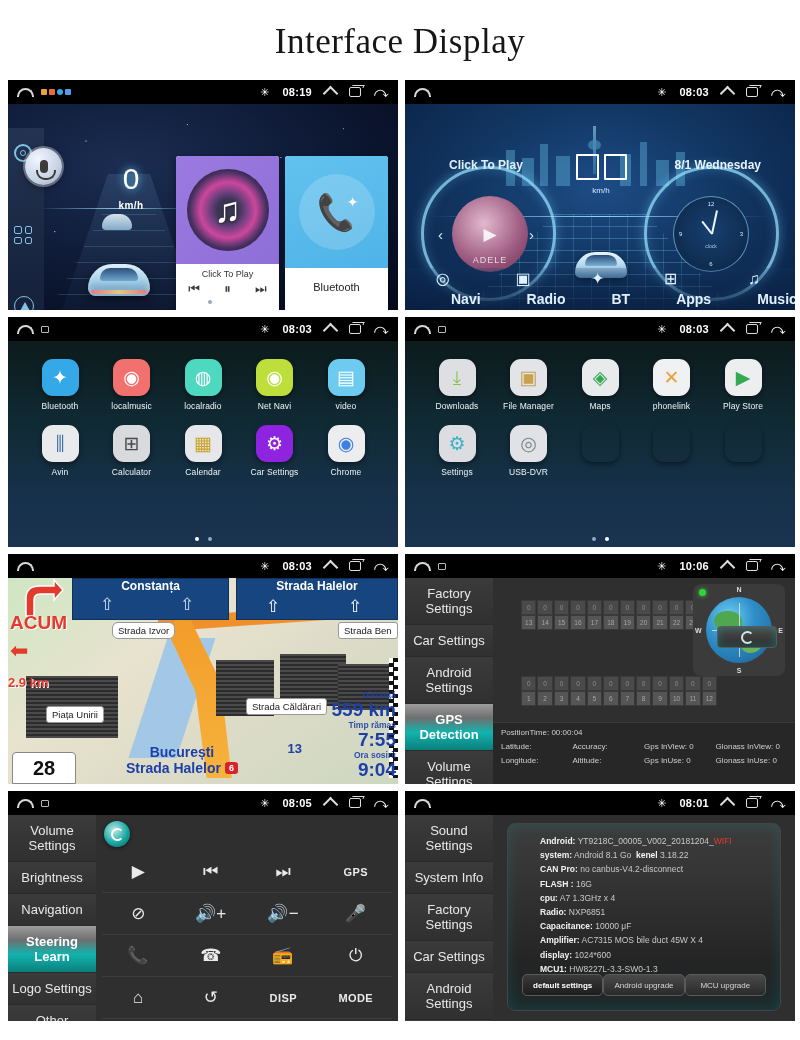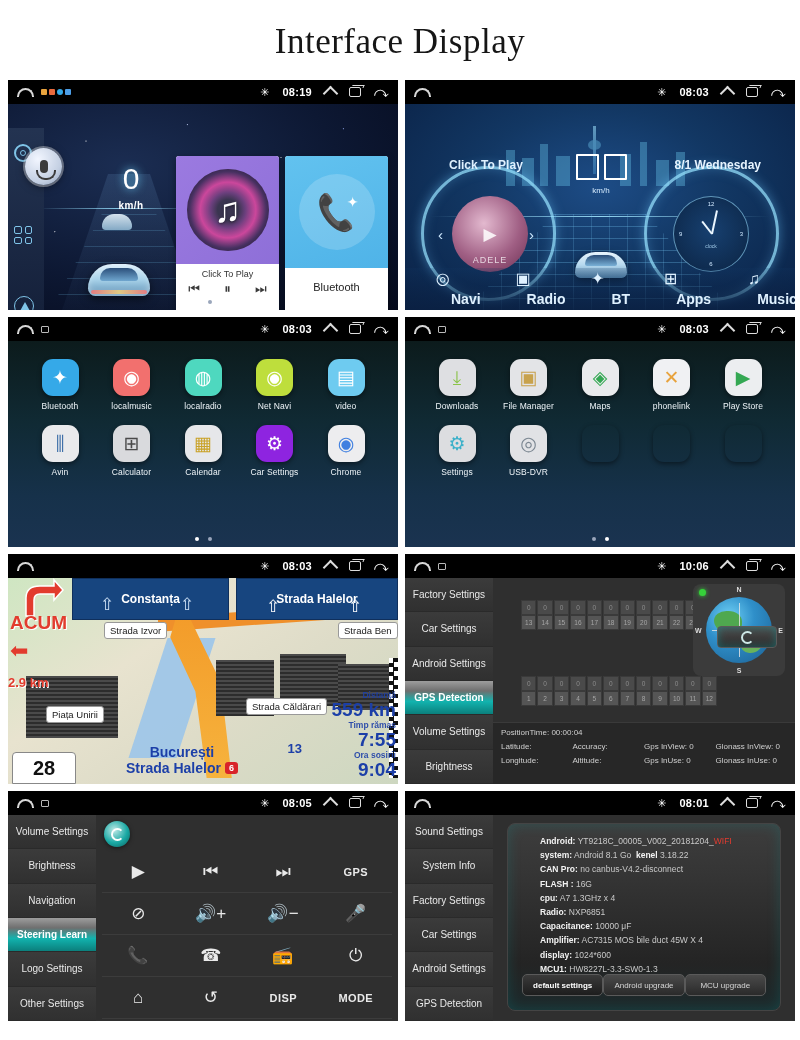--- a/index.html
+++ b/index.html
@@ -209,21 +209,21 @@
     transform:skewX(-18deg);opacity:.95;}
   .rdmain{position:absolute;left:95px;top:40px;width:140px;height:160px;
     background:linear-gradient(to bottom, #f39c2a, #f6b33d);
     clip-path:polygon(52% 0%,62% 0%,84% 40%,92% 100%,74% 100%,66% 46%,48% 12%);}
   .rdorange{position:absolute;left:150px;top:32px;width:220px;height:14px;
     background:#ef8b22;transform:rotate(-4deg);opacity:.95;}
   .bldg{position:absolute;background:#2f2f2f;
     background-image:repeating-linear-gradient(to bottom,#4a4a4a 0 2px,#2c2c2c 2px 4px),
       repeating-linear-gradient(to right,#4a4a4a 0 2px,#2c2c2c 2px 4px);}
   .signb{position:absolute;background:#17457f;color:#fff;border:1px solid #0f2f5c;
-    display:flex;align-items:center;justify-content:center;font-weight:bold;}
+    display:flex;align-items:flex-start;justify-content:center;font-weight:bold;}
   .sign-top1{left:64px;top:0px;width:157px;height:42px;}
   .sign-top2{left:228px;top:0px;width:162px;height:42px;}
   .sign-top1 .t,.sign-top2 .t{font-size:12px;}
   .upar{position:absolute;font-size:17px;color:#cfe2f7;}
   .acum{position:absolute;left:2px;top:34px;font-size:19px;font-weight:bold;color:#e23b2e;
     text-shadow:1px 1px 0 #fff;}
   .redarrow{position:absolute;left:12px;top:0px;width:44px;height:42px;}
   .lftarr{position:absolute;left:2px;top:60px;font-size:22px;color:#e23b2e;}
   .dist29{position:absolute;left:0px;top:97px;font-size:13px;font-weight:bold;color:#e23b2e;
     text-shadow:1px 1px 0 #fff;}
@@ -242,21 +242,21 @@
   .etapanel .v{font-size:19px;font-weight:bold;line-height:1.05;}
   .checker{position:absolute;right:0;top:80px;width:9px;height:120px;
     background-image:repeating-conic-gradient(#111 0 25%, #fff 0 50%);
     background-size:9px 9px;}
   .num13{position:absolute;right:96px;bottom:28px;font-size:13px;font-weight:bold;color:#1c3fa8;}
 
   
   .setroot{position:absolute;inset:24px 0 0 0;background:#2b2b2b;display:flex;}
   .setnav{width:88px;background:#333;display:flex;flex-direction:column;}
   .setnav .it{flex:1;display:flex;align-items:center;justify-content:center;
-    color:#e8e8e8;font-size:10px;text-align:center;
+    color:#e8e8e8;font-size:13px;text-align:center;
     border-bottom:1px solid #2a2a2a;padding:8px 3px;
     background:linear-gradient(to bottom,#3b3b3b,#303030);}
   .setnav .it.active{background:linear-gradient(to bottom,#9d9d9d 0%,#6f6f6f 30%,#12b3ae 62%,#0b7f7c 100%);
     color:#fff;font-weight:bold;}
   .setbody{flex:1;position:absolute;left:88px;right:0;top:0;bottom:0;background:#2f2f2f;}
 
   
   .gpsmain{position:absolute;left:0;right:0;top:0;bottom:62px;background:#2f2f2f;}
   .satblock{position:absolute;left:28px;width:196px;}
   .satrow{display:flex;gap:1px;}
@@ -645,21 +645,21 @@
       <span class="upar" style="left:258px;top:18px;color:#fff;">⇧</span>
       <span class="upar" style="left:340px;top:18px;color:#fff;">⇧</span>
 
       <svg class="redarrow" viewBox="0 0 44 42">
         <path d="M6 38 L6 20 Q6 8 20 8 L34 8 L34 2 L43 12 L34 22 L34 16 L20 16 Q14 16 14 22 L14 38 Z" fill="#e23b2e" stroke="#fff" stroke-width="1.5"></path>
       </svg>
       <div class="acum">ACUM</div>
       <div class="lftarr">⬅</div>
       <div class="dist29">2.9 km</div>
 
-      <div class="wbadge" style="left:96px;top:44px;">Strada Izvor</div>
+      <div class="wbadge" style="left:104px;top:44px;border-radius:6px;">Strada Izvor</div>
       <div class="wbadge" style="left:38px;top:128px;">Piața Unirii</div>
       <div class="wbadge" style="left:238px;top:120px;">Strada Căldărari</div>
       <div class="wbadge" style="left:330px;top:44px;">Strada Ben</div>
 
       <div class="checker"></div>
       <div class="num13">13</div>
 
       <div class="bucharest">
         <div class="c">București</div>
         <div class="s"><span>Strada Halelor</span><span class="shield">6</span></div>

